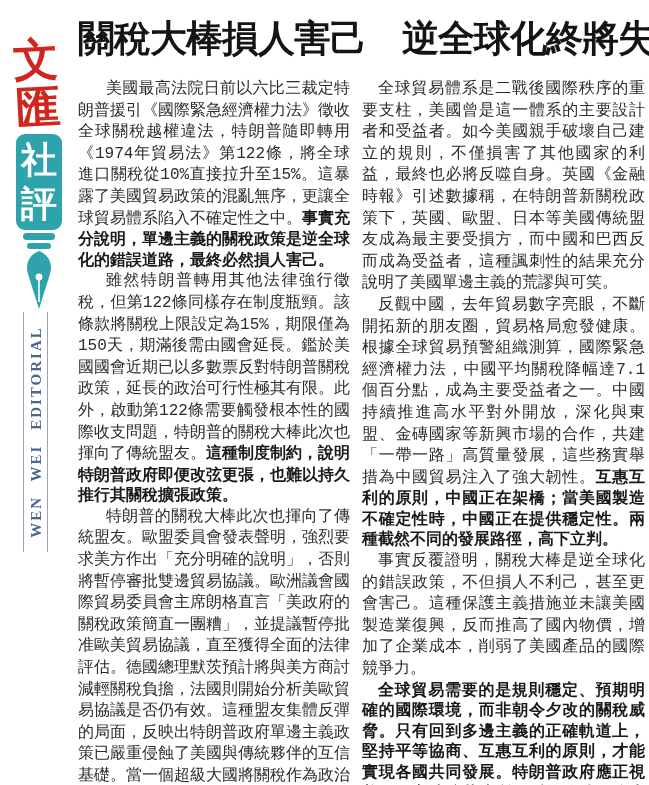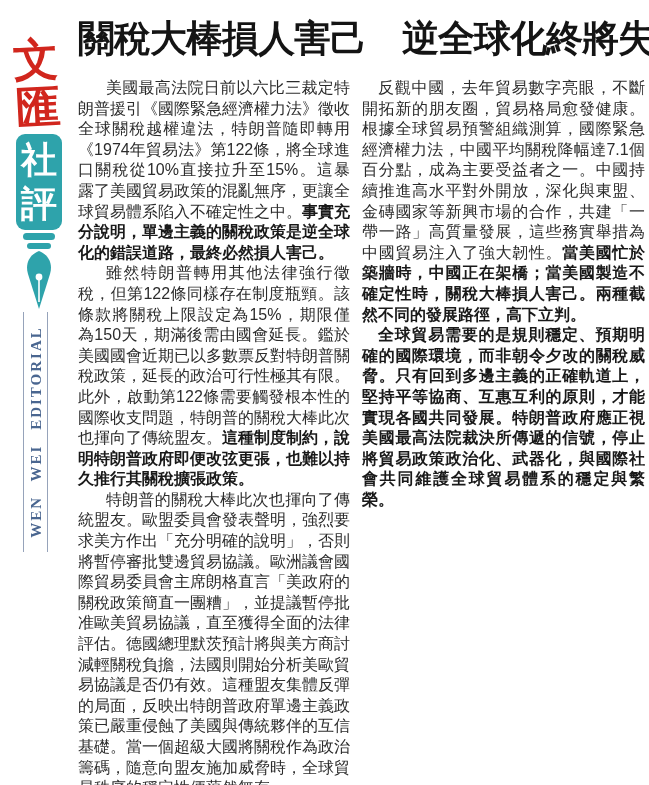--- a/index.html
+++ b/index.html
@@ -45,21 +45,21 @@
   }
   .columns { display:flex; gap:12px; }
   .col-left  { width:272px; }
   .col-right { width:283px; }
   .para {
     margin:0; text-align:justify;
     font-size:16px; line-height:20.6px; color:#2c2c2c;
   }
   .col-left  .para { text-indent:1.75em; }
   .col-right .para { text-indent:1em; }
-  .seg-kai { font-family:Liberation Sans, sans-serif; }
+  .seg-kai { font-family:Liberation Mono, monospace; }
   .seg-hei { font-family:"Liberation Sans", sans-serif; font-weight:700; color:#191919;margin-top:37px; }
 </style>
 </head>
 <body>
 
 <div class="page">
 
   <aside>
     <div class="brand">
       <span>文</span>
@@ -89,19 +89,21 @@
   <main class="content">
     <h1 class="title">關稅大棒損人害己　逆全球化終將失敗</h1>
 
     <div class="columns">
       <div class="col col-left">
           <p class="para"><span class="seg-kai">美國最高法院日前以六比三裁定特朗普援引《國際緊急經濟權力法》徵收全球關稅越權違法，特朗普隨即轉用《1974年貿易法》第122條，將全球進口關稅從10%直接拉升至15%。這暴露了美國貿易政策的混亂無序，更讓全球貿易體系陷入不確定性之中。</span><span class="seg-hei">事實充分說明，單邊主義的關稅政策是逆全球化的錯誤道路，最終必然損人害己。</span></p>
           <p class="para"><span class="seg-kai">雖然特朗普轉用其他法律強行徵稅，但第122條同樣存在制度瓶頸。該條款將關稅上限設定為15%，期限僅為150天，期滿後需由國會延長。鑑於美國國會近期已以多數票反對特朗普關稅政策，延長的政治可行性極其有限。此外，啟動第122條需要觸發根本性的國際收支問題，特朗普的關稅大棒此次也揮向了傳統盟友。</span><span class="seg-hei">這種制度制約，說明特朗普政府即便改弦更張，也難以持久推行其關稅擴張政策。</span></p>
           <p class="para"><span class="seg-kai">特朗普的關稅大棒此次也揮向了傳統盟友。歐盟委員會發表聲明，強烈要求美方作出「充分明確的說明」，否則將暫停審批雙邊貿易協議。歐洲議會國際貿易委員會主席朗格直言「美政府的關稅政策簡直一團糟」，並提議暫停批准歐美貿易協議，直至獲得全面的法律評估。德國總理默茨預計將與美方商討減輕關稅負擔，法國則開始分析美歐貿易協議是否仍有效。這種盟友集體反彈的局面，反映出特朗普政府單邊主義政策已嚴重侵蝕了美國與傳統夥伴的互信基礎。當一個超級大國將關稅作為政治籌碼，隨意向盟友施加威脅時，全球貿易秩序的穩定性便蕩然無存。</span></p>
         </div>
       <div class="col col-right">
-          <p class="para"><span class="seg-kai">反觀中國，去年貿易數字亮眼，不斷開拓新的朋友圈，貿易格局愈發健康。根據全球貿易預警組織測算，國際緊急經濟權力法，中國平均關稅降幅達7.1個百分點，成為主要受益者之一。中國持續推進高水平對外開放，深化與東盟、金磚國家等新興市場的合作，共建「一帶一路」高質量發展，這些務實舉措為中國貿易注入了強大韌性。</span><span class="seg-hei">當美國忙於築牆時，中國正在架橋；當美國製造不確定性時，關稅大棒損人害己。兩種截然不同的發展路徑，高下立判。</span></p>
+          <p class="para"><span class="seg-kai">全球貿易體系是二戰後國際秩序的重要支柱，美國曾是這一體系的主要設計者和受益者。如今美國親手破壞自己建立的規則，不僅損害了其他國家的利益，最終也必將反噬自身。英國《金融時報》引述數據稱，在特朗普新關稅政策下，英國、歐盟、日本等美國傳統盟友成為最主要受損方，而中國和巴西反而成為受益者，這種諷刺性的結果充分說明了美國單邊主義的荒謬與可笑。</span></p>
+          <p class="para"><span class="seg-kai">反觀中國，去年貿易數字亮眼，不斷開拓新的朋友圈，貿易格局愈發健康。根據全球貿易預警組織測算，國際緊急經濟權力法，中國平均關稅降幅達7.1個百分點，成為主要受益者之一。中國持續推進高水平對外開放，深化與東盟、金磚國家等新興市場的合作，共建「一帶一路」高質量發展，這些務實舉措為中國貿易注入了強大韌性。</span><span class="seg-hei">互惠互利的原則，中國正在架橋；當美國製造不確定性時，中國正在提供穩定性。兩種截然不同的發展路徑，高下立判。</span></p>
+          <p class="para"><span class="seg-kai">事實反覆證明，關稅大棒是逆全球化的錯誤政策，不但損人不利己，甚至更會害己。這種保護主義措施並未讓美國製造業復興，反而推高了國內物價，增加了企業成本，削弱了美國產品的國際競爭力。</span></p>
           <p class="para"><span class="seg-hei">全球貿易需要的是規則穩定、預期明確的國際環境，而非朝令夕改的關稅威脅。只有回到多邊主義的正確軌道上，堅持平等協商、互惠互利的原則，才能實現各國共同發展。特朗普政府應正視美國最高法院裁決所傳遞的信號，停止將貿易政策政治化、武器化，與國際社會共同維護全球貿易體系的穩定與繁榮。</span></p>
         </div>
     </div>
   </main>
 
 </div>
 
 </body></html>

